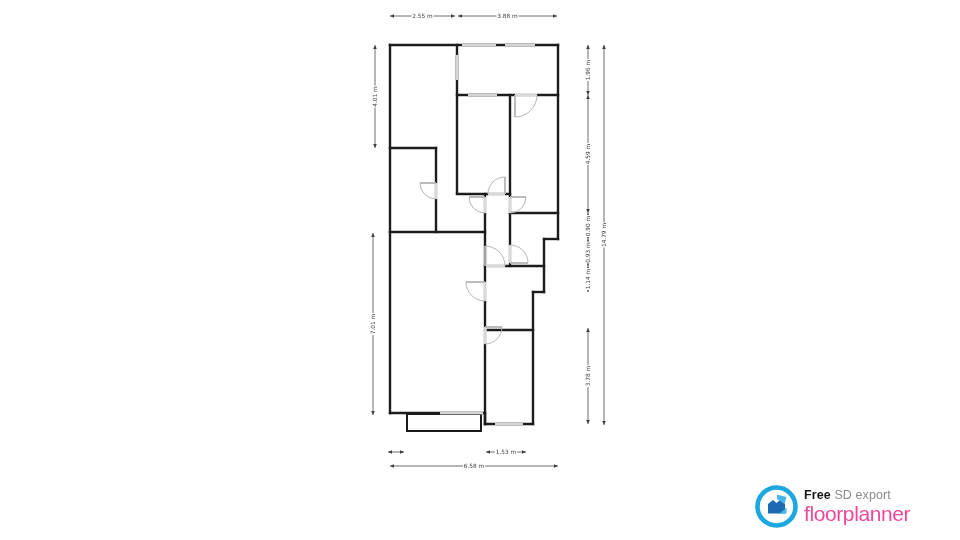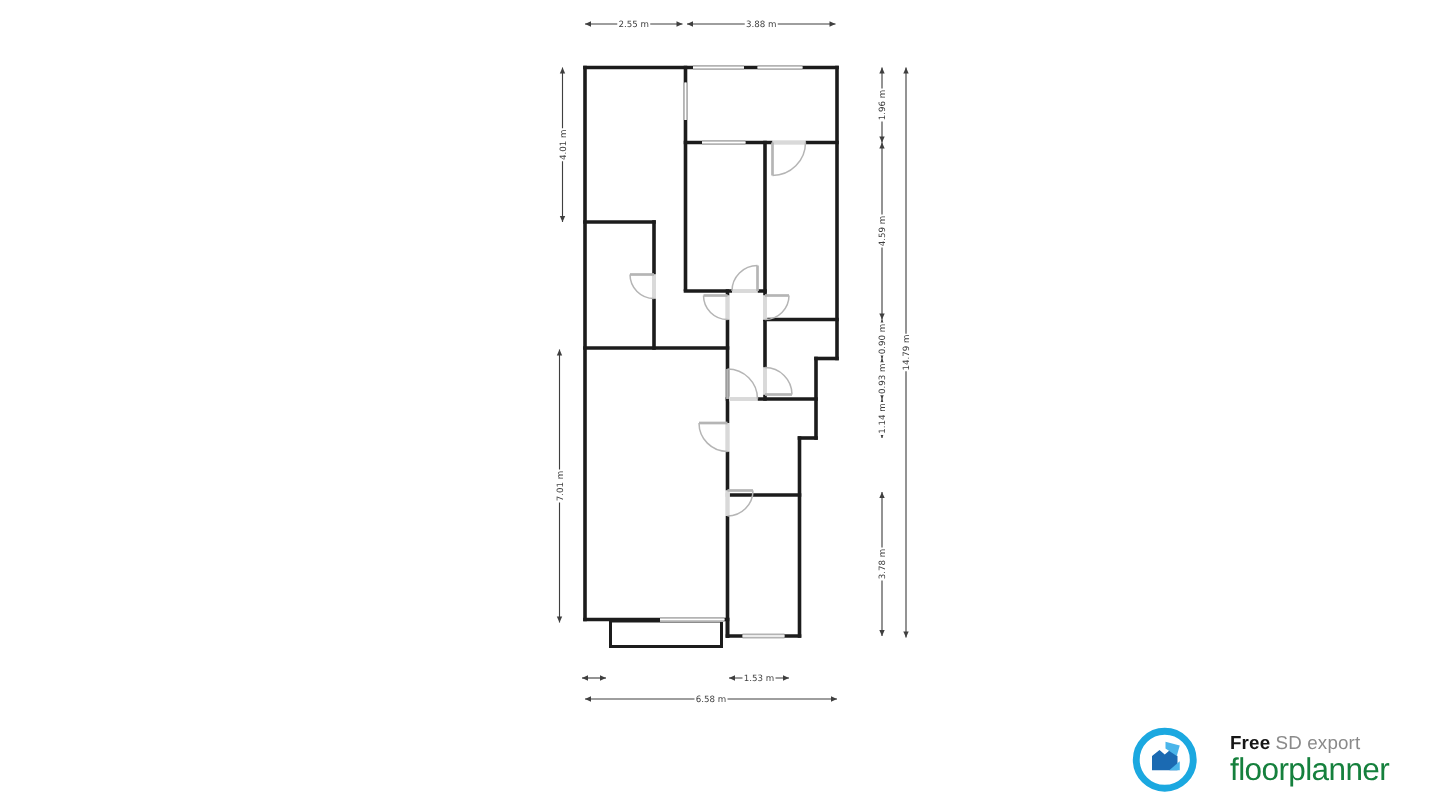--- a/index.html
+++ b/index.html
@@ -1,21 +1,21 @@
 <!DOCTYPE html>
 <html><head>
 <meta charset="utf-8">
 <style>
   html,body{margin:0;padding:0;background:#ffffff;}
   #stage{position:relative;width:960px;height:540px;background:#ffffff;overflow:hidden;
          font-family:"Liberation Sans", sans-serif;}
   #plan-svg{position:absolute;left:0;top:0;}
   .logo{position:absolute;left:753px;top:483px;display:flex;align-items:center;}
   .logo-icon{flex:0 0 auto;}
-  .logo-text{margin-left:20px;line-height:1;}
+  .logo-text{margin-left:4px;line-height:1;}
   .logo-line1{font-size:12.5px;color:#8a8a8a;letter-spacing:.1px;}
   .logo-line1 .free{font-weight:bold;color:#161616;}
   .logo-brand{font-size:21px;font-weight:500;color:#4d4d4d;letter-spacing:-0.4px;margin-top:1px;}
 </style>
 </head>
 <body>
 
 <div id="stage">
 
   <svg id="plan-svg" width="960" height="540" viewBox="0 0 960 540">
@@ -187,17 +187,17 @@
 
   <div class="logo">
     <svg class="logo-icon" width="47" height="47" viewBox="0 0 47 47">
       <circle id="logo-ring" cx="23.5" cy="23.5" r="19" fill="#ffffff" stroke="#1ba8e0" stroke-width="4.6"></circle>
       <path id="logo-house-dark" d="M15,30.5 L15,21 L20,17 L23.5,20 L27,17 L32,21 L32,30.5 Z" fill="#1b6ab2"></path>
       <path id="logo-house-lightA" d="M24,11.5 L33.5,14 L31.5,21 L24,16 Z" fill="#4ab5ea"></path>
       <path id="logo-house-lightB" d="M26.5,30.5 L33.5,24.5 L33.5,30.5 Z" fill="#4ab5ea"></path>
     </svg>
     <div class="logo-text">
       <div class="logo-line1" style="color: rgb(138, 138, 138);"><span class="free" style="color: rgb(22, 22, 22);">Free</span> <span>SD export</span></div>
-      <div class="logo-brand" style="color: #15803d;">floorplanner</div>
+      <div class="logo-brand" style="color: #ec4899;">floorplanner</div>
     </div>
   </div>
 
 </div>
 
 </body></html>

